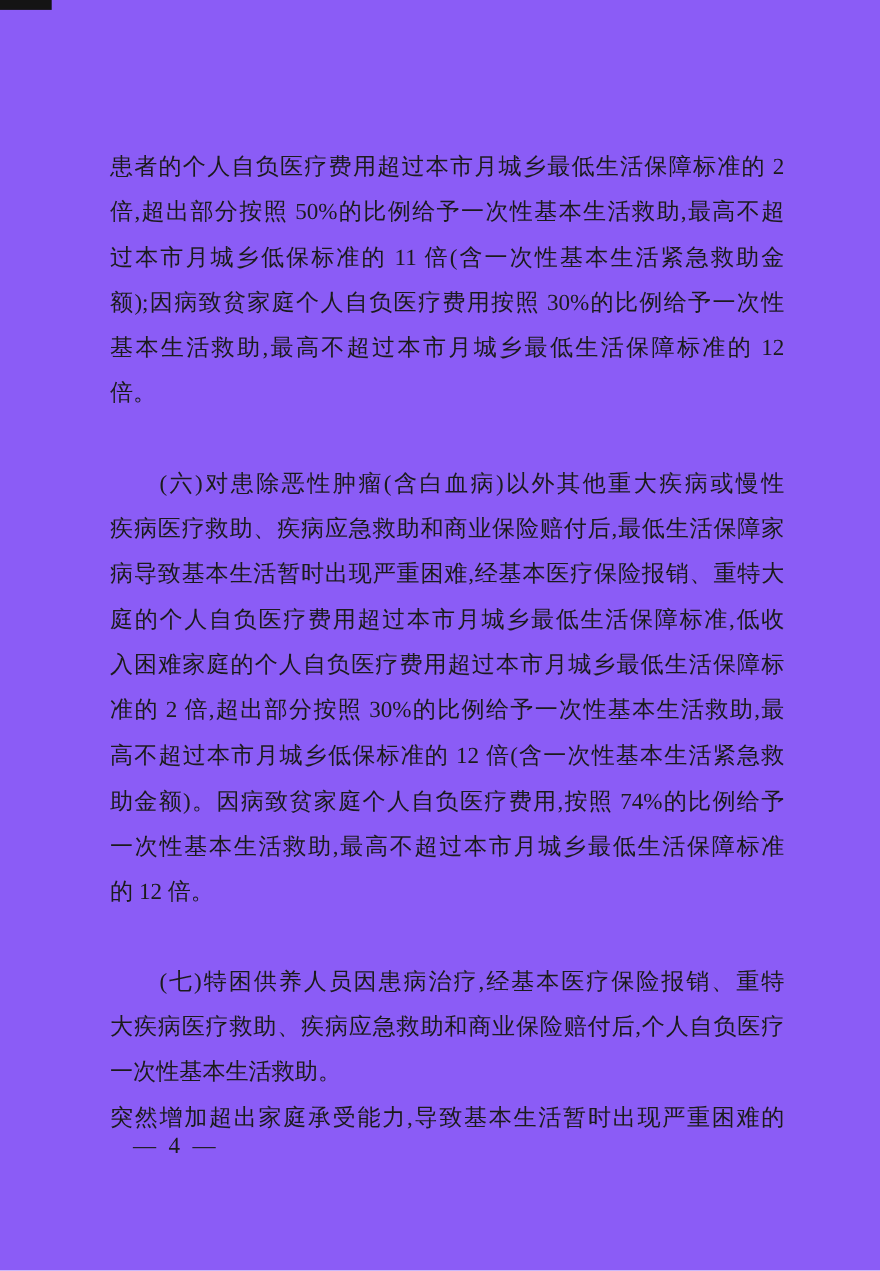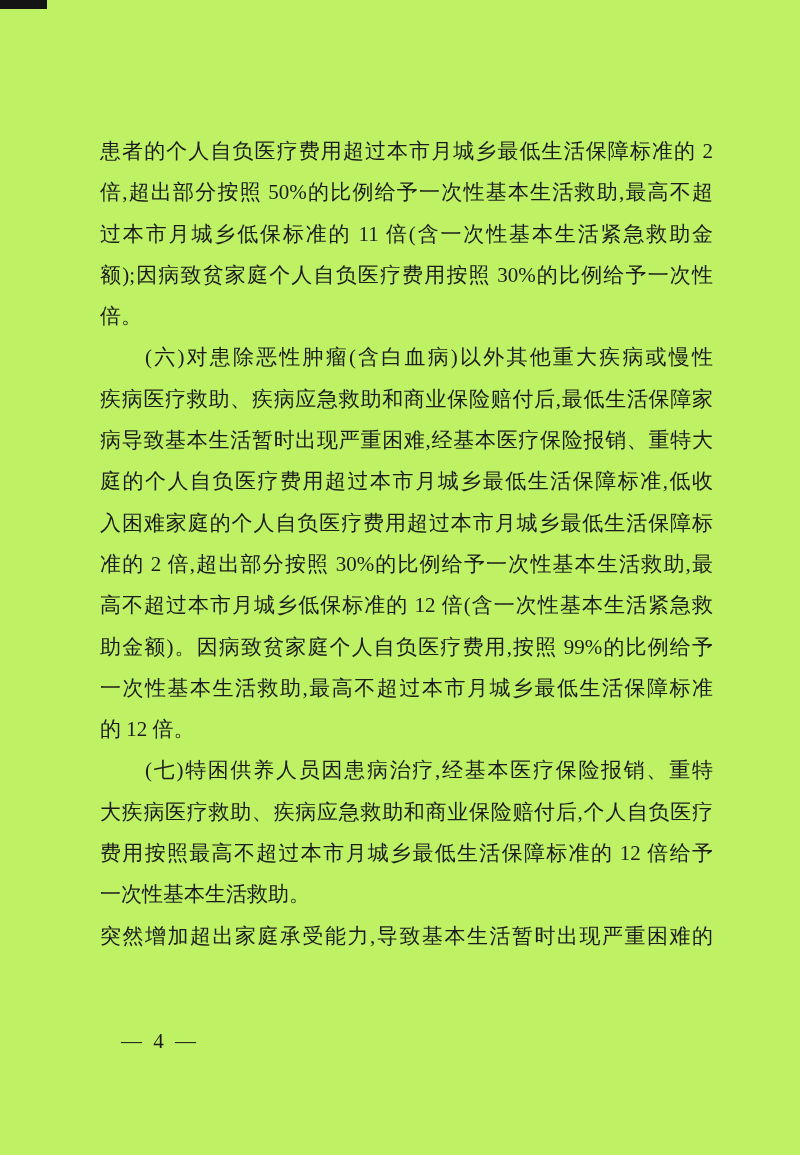--- a/index.html
+++ b/index.html
@@ -4,21 +4,21 @@
 <style>
   html, body {
     margin: 0;
     padding: 0;
     background: #ffffff;
   }
   .page {
     position: relative;
     width: 800px;
     height: 1155px;
-    background: #bef264;
+    background: #8b5cf6;
     font-family: "Liberation Serif", "DejaVu Serif", serif;
     color: #1b1b1b;
     overflow: hidden;
   }
   .corner-mark {
     position: absolute;
     left: 0;
     top: 0;
     width: 47px;
     height: 9px;
@@ -35,20 +35,21 @@
     line-height: 41.3px;
     font-size: 21px;
     text-align: left;
   }
   .line.fill {
     text-align: justify;
     text-align-last: justify;
   }
   .line.indent {
     padding-left: 45px;
+    margin-top: 40px;
   }
   .page-number {
     position: absolute;
     left: 121px;
     top: 1026px;
     height: 30px;
     line-height: 30px;
     font-size: 21px;
     letter-spacing: 3px;
     color: #1b1b1b;
@@ -57,31 +58,31 @@
 </head>
 <body>
 
 <div class="page">
   <div class="corner-mark"></div>
   <div class="doc-body" id="doc-body">
       <div class="line fill">患者的个人自负医疗费用超过本市月城乡最低生活保障标准的 2</div>
       <div class="line fill">倍,超出部分按照 50%的比例给予一次性基本生活救助,最高不超</div>
       <div class="line fill">过本市月城乡低保标准的 11 倍(含一次性基本生活紧急救助金</div>
       <div class="line fill">额);因病致贫家庭个人自负医疗费用按照 30%的比例给予一次性</div>
+      <div class="line fill">基本生活救助,最高不超过本市月城乡最低生活保障标准的 12</div>
       <div class="line">倍。</div>
       <div class="line fill indent">(六)对患除恶性肿瘤(含白血病)以外其他重大疾病或慢性</div>
       <div class="line fill">疾病医疗救助、疾病应急救助和商业保险赔付后,最低生活保障家</div>
       <div class="line fill">病导致基本生活暂时出现严重困难,经基本医疗保险报销、重特大</div>
       <div class="line fill">庭的个人自负医疗费用超过本市月城乡最低生活保障标准,低收</div>
       <div class="line fill">入困难家庭的个人自负医疗费用超过本市月城乡最低生活保障标</div>
       <div class="line fill">准的 2 倍,超出部分按照 30%的比例给予一次性基本生活救助,最</div>
       <div class="line fill">高不超过本市月城乡低保标准的 12 倍(含一次性基本生活紧急救</div>
-      <div class="line fill">助金额)。因病致贫家庭个人自负医疗费用,按照 99%的比例给予</div>
+      <div class="line fill">助金额)。因病致贫家庭个人自负医疗费用,按照 74%的比例给予</div>
       <div class="line fill">一次性基本生活救助,最高不超过本市月城乡最低生活保障标准</div>
       <div class="line">的 12 倍。</div>
       <div class="line fill indent">(七)特困供养人员因患病治疗,经基本医疗保险报销、重特</div>
       <div class="line fill">大疾病医疗救助、疾病应急救助和商业保险赔付后,个人自负医疗</div>
-      <div class="line fill">费用按照最高不超过本市月城乡最低生活保障标准的 12 倍给予</div>
       <div class="line">一次性基本生活救助。</div>
       <div class="line fill">突然增加超出家庭承受能力,导致基本生活暂时出现严重困难的</div>
     </div>
   <div class="page-number">— 4 —</div>
 </div>
 
 </body></html>

